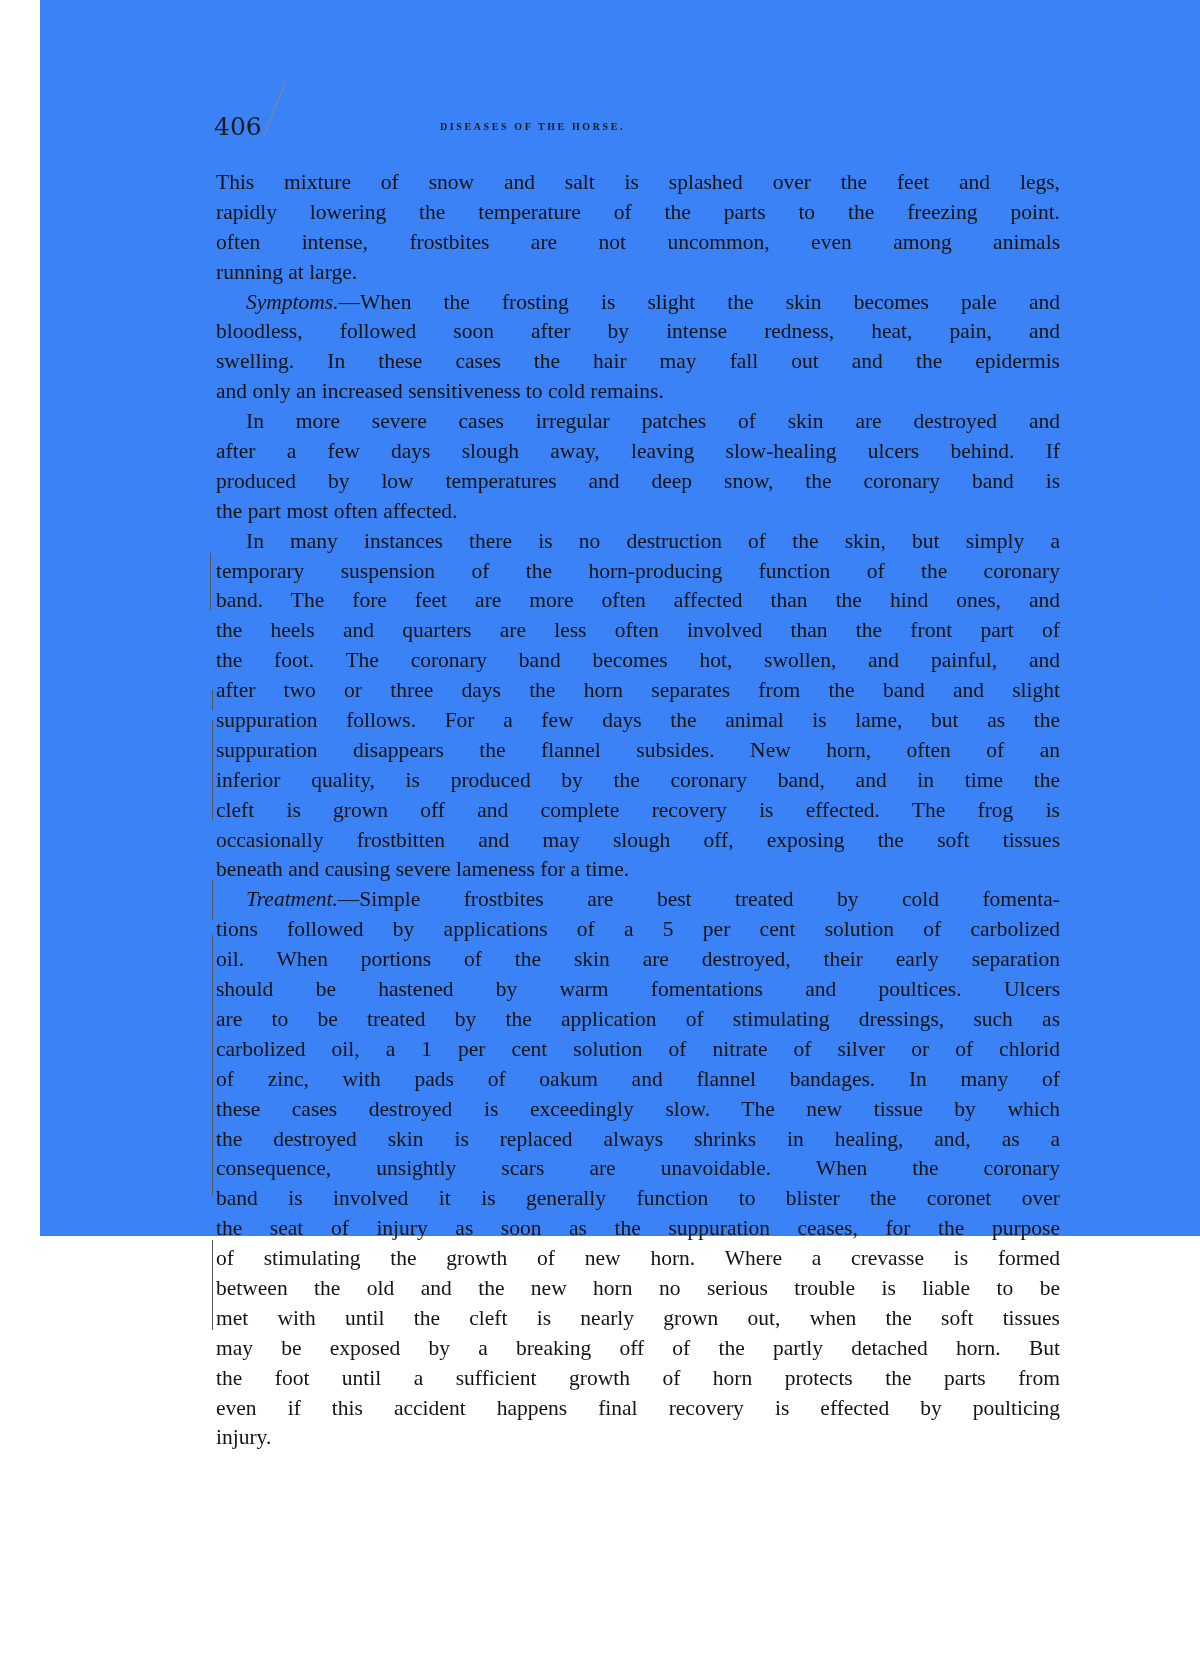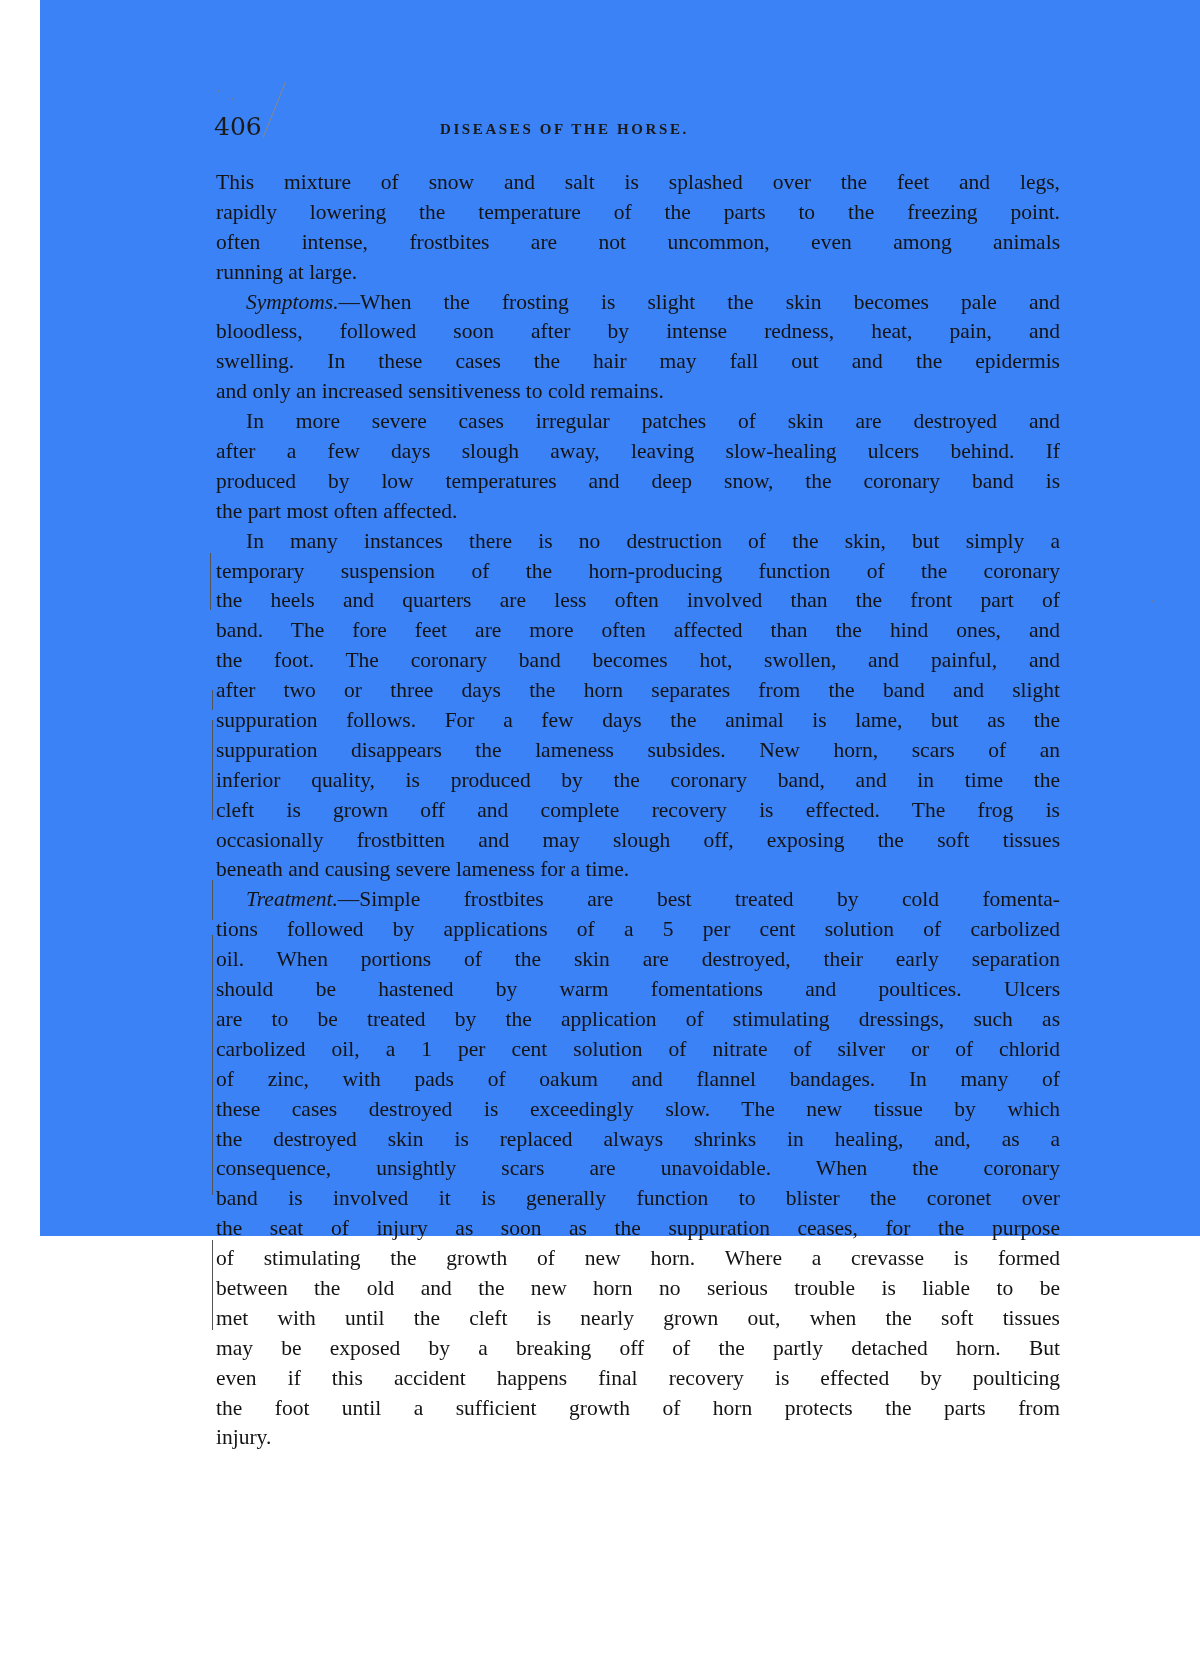--- a/index.html
+++ b/index.html
@@ -1,20 +1,20 @@
 <!DOCTYPE html>
 <html><head>
 <meta charset="utf-8">
 <style>
   html, body { margin: 0; padding: 0; background: #ffffff; }
   body { width: 1200px; height: 1660px; position: relative; overflow: hidden; }
   .page { position: absolute; left: 0; top: 0; width: 1200px; height: 1236px; background: #3b82f6; margin-left: 40px; }
   .running-head { position: absolute; top: 112px; left: 174px; width: 848px; height: 36px; }
   .page-number { position: absolute; left: 0; top: 0; font-family: "DejaVu Serif", serif; font-size: 25px; color: #1a1a1a; letter-spacing: 0px; }
-  .head-title { position: absolute; left: 226px; top: 9px; font-family: "Liberation Serif", serif; font-size: 15px; font-weight: bold; letter-spacing: 2.6px; color: #1a1a1a; }
+  .head-title { position: absolute; left: 226px; top: 9px; font-family: "Liberation Serif", serif; font-size: 10px; font-weight: bold; letter-spacing: 2.6px; color: #1a1a1a; }
   .body-text { position: absolute; left: 176px; top: 168px; width: 844px; }
   .line { font-family: "Liberation Serif", serif; font-size: 21.5px; color: #141414; height: 29.9px; line-height: 29.9px; white-space: nowrap; text-align: justify; text-align-last: justify; }
   .line.last { text-align-last: left; }
   .line.indent { padding-left: 30px; }
   .line em { font-style: italic; }
   .margin-mark { position: absolute; background: #555; width: 1px; }
   .speck { position: absolute; width: 2px; height: 2px; background: #777; border-radius: 1px; }
   .pencil-stroke { position: absolute; left: 245px; top: 82px; width: 1px; height: 60px; background: #888; transform: rotate(22deg); transform-origin: top left; }
 </style>
 </head>
@@ -54,26 +54,26 @@
       </div>
       <div>
         <div class="line indent"><span>In more severe cases irregular patches of skin are destroyed and</span></div>
         <div class="line"><span>after a few days slough away, leaving slow-healing ulcers behind. If</span></div>
         <div class="line"><span>produced by low temperatures and deep snow, the coronary band is</span></div>
         <div class="line last"><span>the part most often affected.</span></div>
       </div>
       <div>
         <div class="line indent"><span>In many instances there is no destruction of the skin, but simply a</span></div>
         <div class="line"><span>temporary suspension of the horn-producing function of the coronary</span></div>
+        <div class="line"><span>band. The fore feet are more often affected than the hind ones, and</span></div>
         <div class="line"><span>the heels and quarters are less often involved than the front part of</span></div>
-        <div class="line"><span>band. The fore feet are more often affected than the hind ones, and</span></div>
         <div class="line"><span>the foot. The coronary band becomes hot, swollen, and painful, and</span></div>
         <div class="line"><span>after two or three days the horn separates from the band and slight</span></div>
         <div class="line"><span>suppuration follows. For a few days the animal is lame, but as the</span></div>
-        <div class="line"><span>suppuration disappears the lameness subsides. New horn, scars of an</span></div>
+        <div class="line"><span>suppuration disappears the flannel subsides. New horn, often of an</span></div>
         <div class="line"><span>inferior quality, is produced by the coronary band, and in time the</span></div>
         <div class="line"><span>cleft is grown off and complete recovery is effected. The frog is</span></div>
         <div class="line"><span>occasionally frostbitten and may slough off, exposing the soft tissues</span></div>
         <div class="line last"><span>beneath and causing severe lameness for a time.</span></div>
       </div>
       <div>
         <div class="line indent"><em>Treatment.</em><span>—Simple frostbites are best treated by cold fomenta-</span></div>
         <div class="line"><span>tions followed by applications of a 5 per cent solution of carbolized</span></div>
         <div class="line"><span>oil. When portions of the skin are destroyed, their early separation</span></div>
         <div class="line"><span>should be hastened by warm fomentations and poultices. Ulcers</span></div>
@@ -82,18 +82,18 @@
         <div class="line"><span>of zinc, with pads of oakum and flannel bandages. In many of</span></div>
         <div class="line"><span>these cases destroyed is exceedingly slow. The new tissue by which</span></div>
         <div class="line"><span>the destroyed skin is replaced always shrinks in healing, and, as a</span></div>
         <div class="line"><span>consequence, unsightly scars are unavoidable. When the coronary</span></div>
         <div class="line"><span>band is involved it is generally function to blister the coronet over</span></div>
         <div class="line"><span>the seat of injury as soon as the suppuration ceases, for the purpose</span></div>
         <div class="line"><span>of stimulating the growth of new horn. Where a crevasse is formed</span></div>
         <div class="line"><span>between the old and the new horn no serious trouble is liable to be</span></div>
         <div class="line"><span>met with until the cleft is nearly grown out, when the soft tissues</span></div>
         <div class="line"><span>may be exposed by a breaking off of the partly detached horn. But</span></div>
+        <div class="line"><span>the foot until a sufficient growth of horn protects the parts from</span></div>
         <div class="line"><span>even if this accident happens final recovery is effected by poulticing</span></div>
-        <div class="line"><span>the foot until a sufficient growth of horn protects the parts from</span></div>
         <div class="line last"><span>injury.</span></div>
       </div>
     </div>
 </div>
 
 </body></html>

